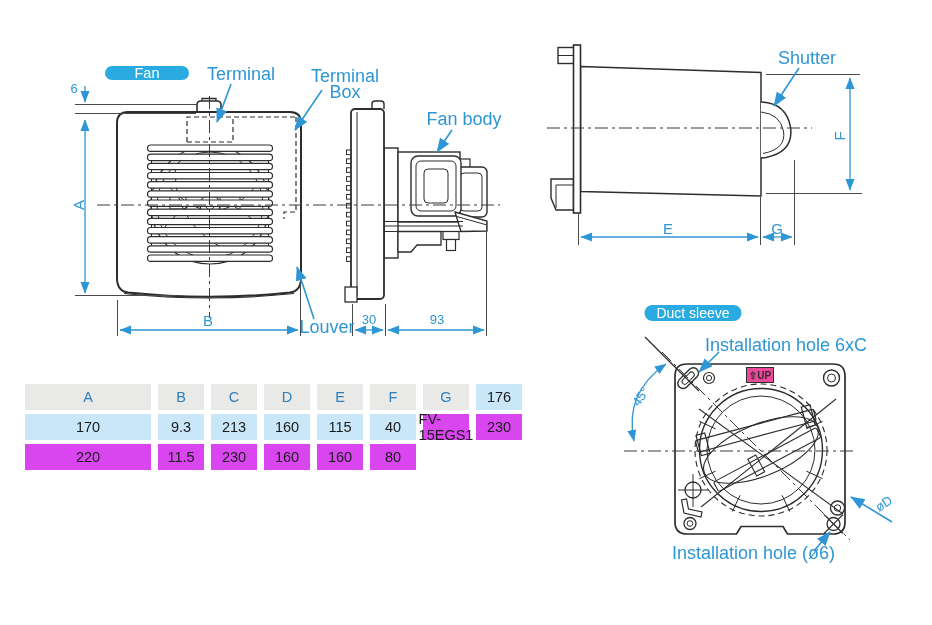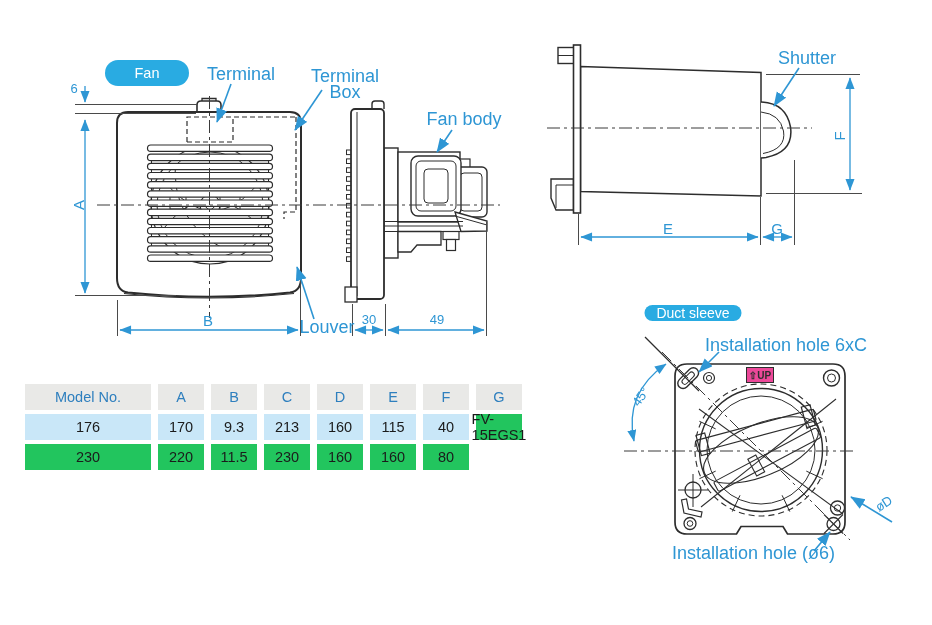--- a/index.html
+++ b/index.html
@@ -19,21 +19,21 @@
   .upbox{position:absolute;left:746px;top:367px;width:28px;height:16px;border:1.6px solid #2d2d2d;
          display:flex;align-items:center;justify-content:center;font-size:10px;font-weight:bold;
          color:#2d2d2d;background:#ec4899;box-sizing:border-box;letter-spacing:0px;}
   
   .dim-table{position:absolute;left:25px;top:384px;display:grid;
              grid-template-columns:126px repeat(7,46px);grid-auto-rows:26px;
              column-gap:7px;row-gap:4px;}
   .cell{display:flex;align-items:center;justify-content:center;font-size:14.5px;}
   .cell.head{background:#E9E9E7;color:#2E7FBE;}
   .cell.hl{background:#C9E7F8;color:#1b1b1b;}
-  .cell.gray{background:#22c55e;color:#1b1b1b;}
+  .cell.gray{background:#d946ef;color:#1b1b1b;}
 </style>
 </head>
 <body>
 
 <div class="stage">
 
 <svg class="art" width="932" height="625" viewBox="0 0 932 625">
   <defs>
     <marker id="mE" markerWidth="10" markerHeight="8" refX="8.5" refY="3.5" orient="auto">
       <path d="M0,0 L9,3.5 L0,7 Z" fill="#2E96D4"></path>
@@ -241,21 +241,21 @@
     <line x1="322" y1="90" x2="295" y2="130" marker-end="url(#mE)"></line>
     <line x1="452" y1="130" x2="437" y2="152" marker-end="url(#mE)"></line>
     <line x1="799" y1="68" x2="774" y2="106" marker-end="url(#mE)"></line>
     <line x1="314" y1="319" x2="297" y2="267" marker-end="url(#mE)"></line>
     <line x1="719" y1="352" x2="699" y2="372" marker-end="url(#mE)"></line>
     <line x1="814" y1="551" x2="830" y2="532" marker-end="url(#mE)"></line>
     <line x1="892" y1="522" x2="851" y2="497" marker-end="url(#mE)"></line>
   </g>
 </svg>
 
-<div class="badge" style="left:147px;top:73px;width:84px;height:26px;">Fan</div>
+<div class="badge" style="left:147px;top:73px;width:84px;height:14px;">Fan</div>
 <div class="badge" style="left:693px;top:313px;width:97px;height:16px;font-size:14px;">Duct sleeve</div>
 
 <div class="lbl" style="left:241px;top:74px;">Terminal</div>
 <div class="lbl center" style="left:345px;top:84px;">
   <div>Terminal</div>
   <div>Box</div>
 </div>
 <div class="lbl" style="left:464px;top:119px;">Fan body</div>
 <div class="lbl" style="left:807px;top:58px;">Shutter</div>
 <div class="lbl" style="left:327px;top:327px;">Louver</div>
@@ -264,27 +264,26 @@
 <div class="lbl rot55 small" style="left:641px;top:397px;">45°</div>
 <div class="lbl rot33 small" style="left:884px;top:504px;">øD</div>
 <div class="upbox">
   <span>⇧UP</span>
 </div>
 
 <div class="lbl small" style="left:74px;top:89px;">6</div>
 <div class="lbl rot90" style="left:79px;top:205px;font-size:15px;">A</div>
 <div class="lbl" style="left:208px;top:321px;font-size:15px;">B</div>
 <div class="lbl small" style="left:369px;top:320px;">30</div>
-<div class="lbl small" style="left:437px;top:320px;">49</div>
+<div class="lbl small" style="left:437px;top:320px;">93</div>
 <div class="lbl" style="left:668px;top:229px;font-size:15px;">E</div>
 <div class="lbl" style="left:777px;top:229px;font-size:15px;">G</div>
 <div class="lbl rot90" style="left:840px;top:136px;font-size:15px;">F</div>
 
 <div class="dim-table">
-  <div class="cell head">Model No.</div>
   <div class="cell head">A</div>
   <div class="cell head">B</div>
   <div class="cell head">C</div>
   <div class="cell head">D</div>
   <div class="cell head">E</div>
   <div class="cell head">F</div>
   <div class="cell head">G</div>
 
   <div class="cell hl">176</div>
   <div class="cell hl">170</div>

